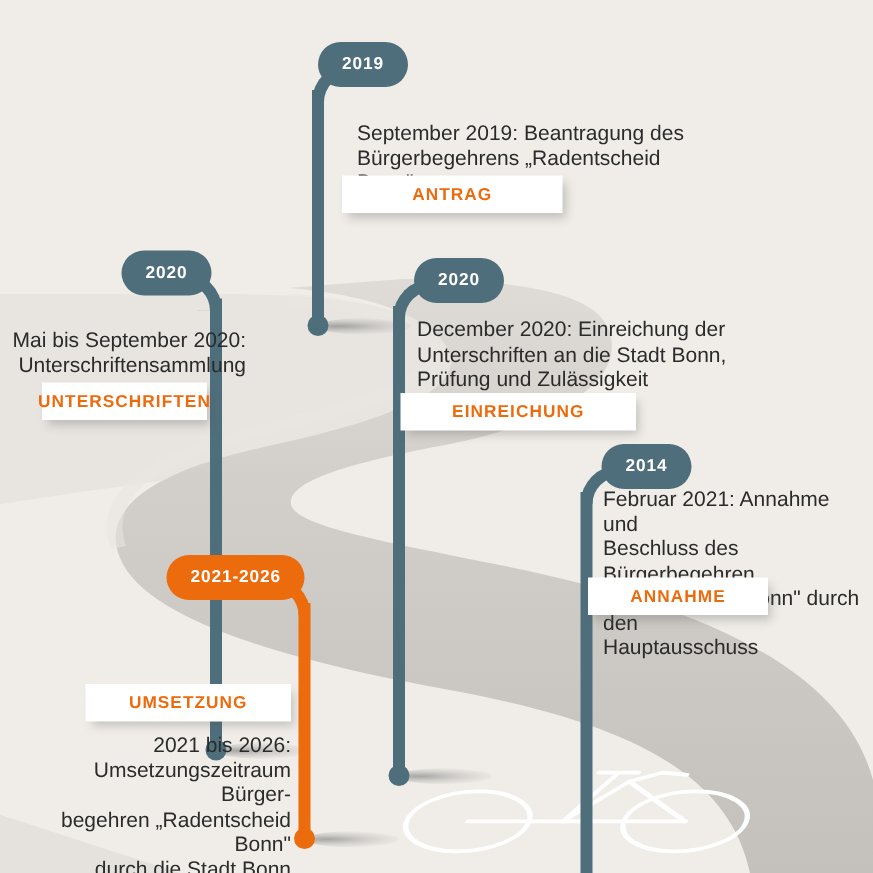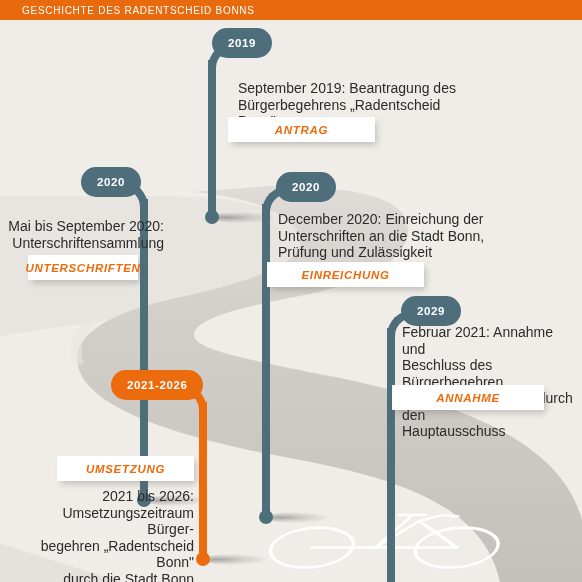--- a/index.html
+++ b/index.html
@@ -121,32 +121,28 @@
     background: #FFFFFF;
     display: flex; align-items: center;
     padding: 0 18px;
     font-size: 11.5px;
     font-weight: bold;
     letter-spacing: 0.7px;
     color: #EC6B0D;
     box-shadow: 3px 4px 6px -1px rgba(90,90,90,0.30);
     white-space: nowrap;
     z-index: 5;
-    font-style: italic;
   }
   .tag.ctr { justify-content: center; }
 </style>
 </head>
 <body>
 
 <div id="stage">
 
-  <div id="header">
-    <span class="title">GESCHICHTE DES RADENTSCHEID BONNS</span>
-  </div>
 
   <div id="road-layer">
     <svg width="582" height="562" viewBox="0 0 582 562">
       <defs>
         <linearGradient id="roadFade" x1="0" y1="0" x2="0" y2="1">
           <stop offset="0%" stop-color="#DFDCD8"></stop>
           <stop offset="35%" stop-color="#D2CEC9"></stop>
           <stop offset="100%" stop-color="#C4C0BB"></stop>
         </linearGradient>
         <linearGradient id="shoulderFade" x1="0" y1="0" x2="0" y2="1">
@@ -227,28 +223,28 @@
     <div class="stem" style="left:262px; top:204px; height:313px;"></div>
     <div class="dot-shadow" style="left:266px; top:512px;"></div>
     <div class="dot" style="left:259px; top:510px;"></div>
     <div class="body-text left" style="left:278px; top:211px; width:250px;">December 2020: Einreichung der
 Unterschriften an die Stadt Bonn,
 Prüfung und Zulässigkeit</div>
     <div class="tag ctr" style="left:267px; top:262px; width:157px;">EINREICHUNG</div>
   </div>
 
   <div class="marker">
-    <div class="flag slate" style="left:401px; top:296px;">2029</div>
+    <div class="flag slate" style="left:401px; top:296px;">2014</div>
     <div class="elbow tl" style="left:387px; top:310px;"></div>
     <div class="stem" style="left:387px; top:328px; height:254px;"></div>
     <div class="body-text left" style="left:402px; top:324px; width:176px;">Februar 2021: Annahme und
 Beschluss des Bürgerbegehren
 „Radentscheid Bonn" durch den
 Hauptausschuss</div>
-    <div class="tag ctr" style="left:392px; top:385px; width:152px;">ANNAHME</div>
+    <div class="tag ctr" style="left:392px; top:385px; width:120px;">ANNAHME</div>
   </div>
 
   <div class="marker">
     <div class="flag orange" style="left:111px; top:370px;">2021-2026</div>
     <div class="elbow tr orange" style="left:181px; top:384px;"></div>
     <div class="stem orange" style="left:199px; top:402px; height:156px;"></div>
     <div class="dot-shadow" style="left:204px; top:554px;"></div>
     <div class="dot orange" style="left:196px; top:552px;"></div>
     <div class="tag ctr" style="left:57px; top:456px; width:137px;">UMSETZUNG</div>
     <div class="body-text right" style="left:16px; top:488px; width:178px;">2021 bis 2026:

